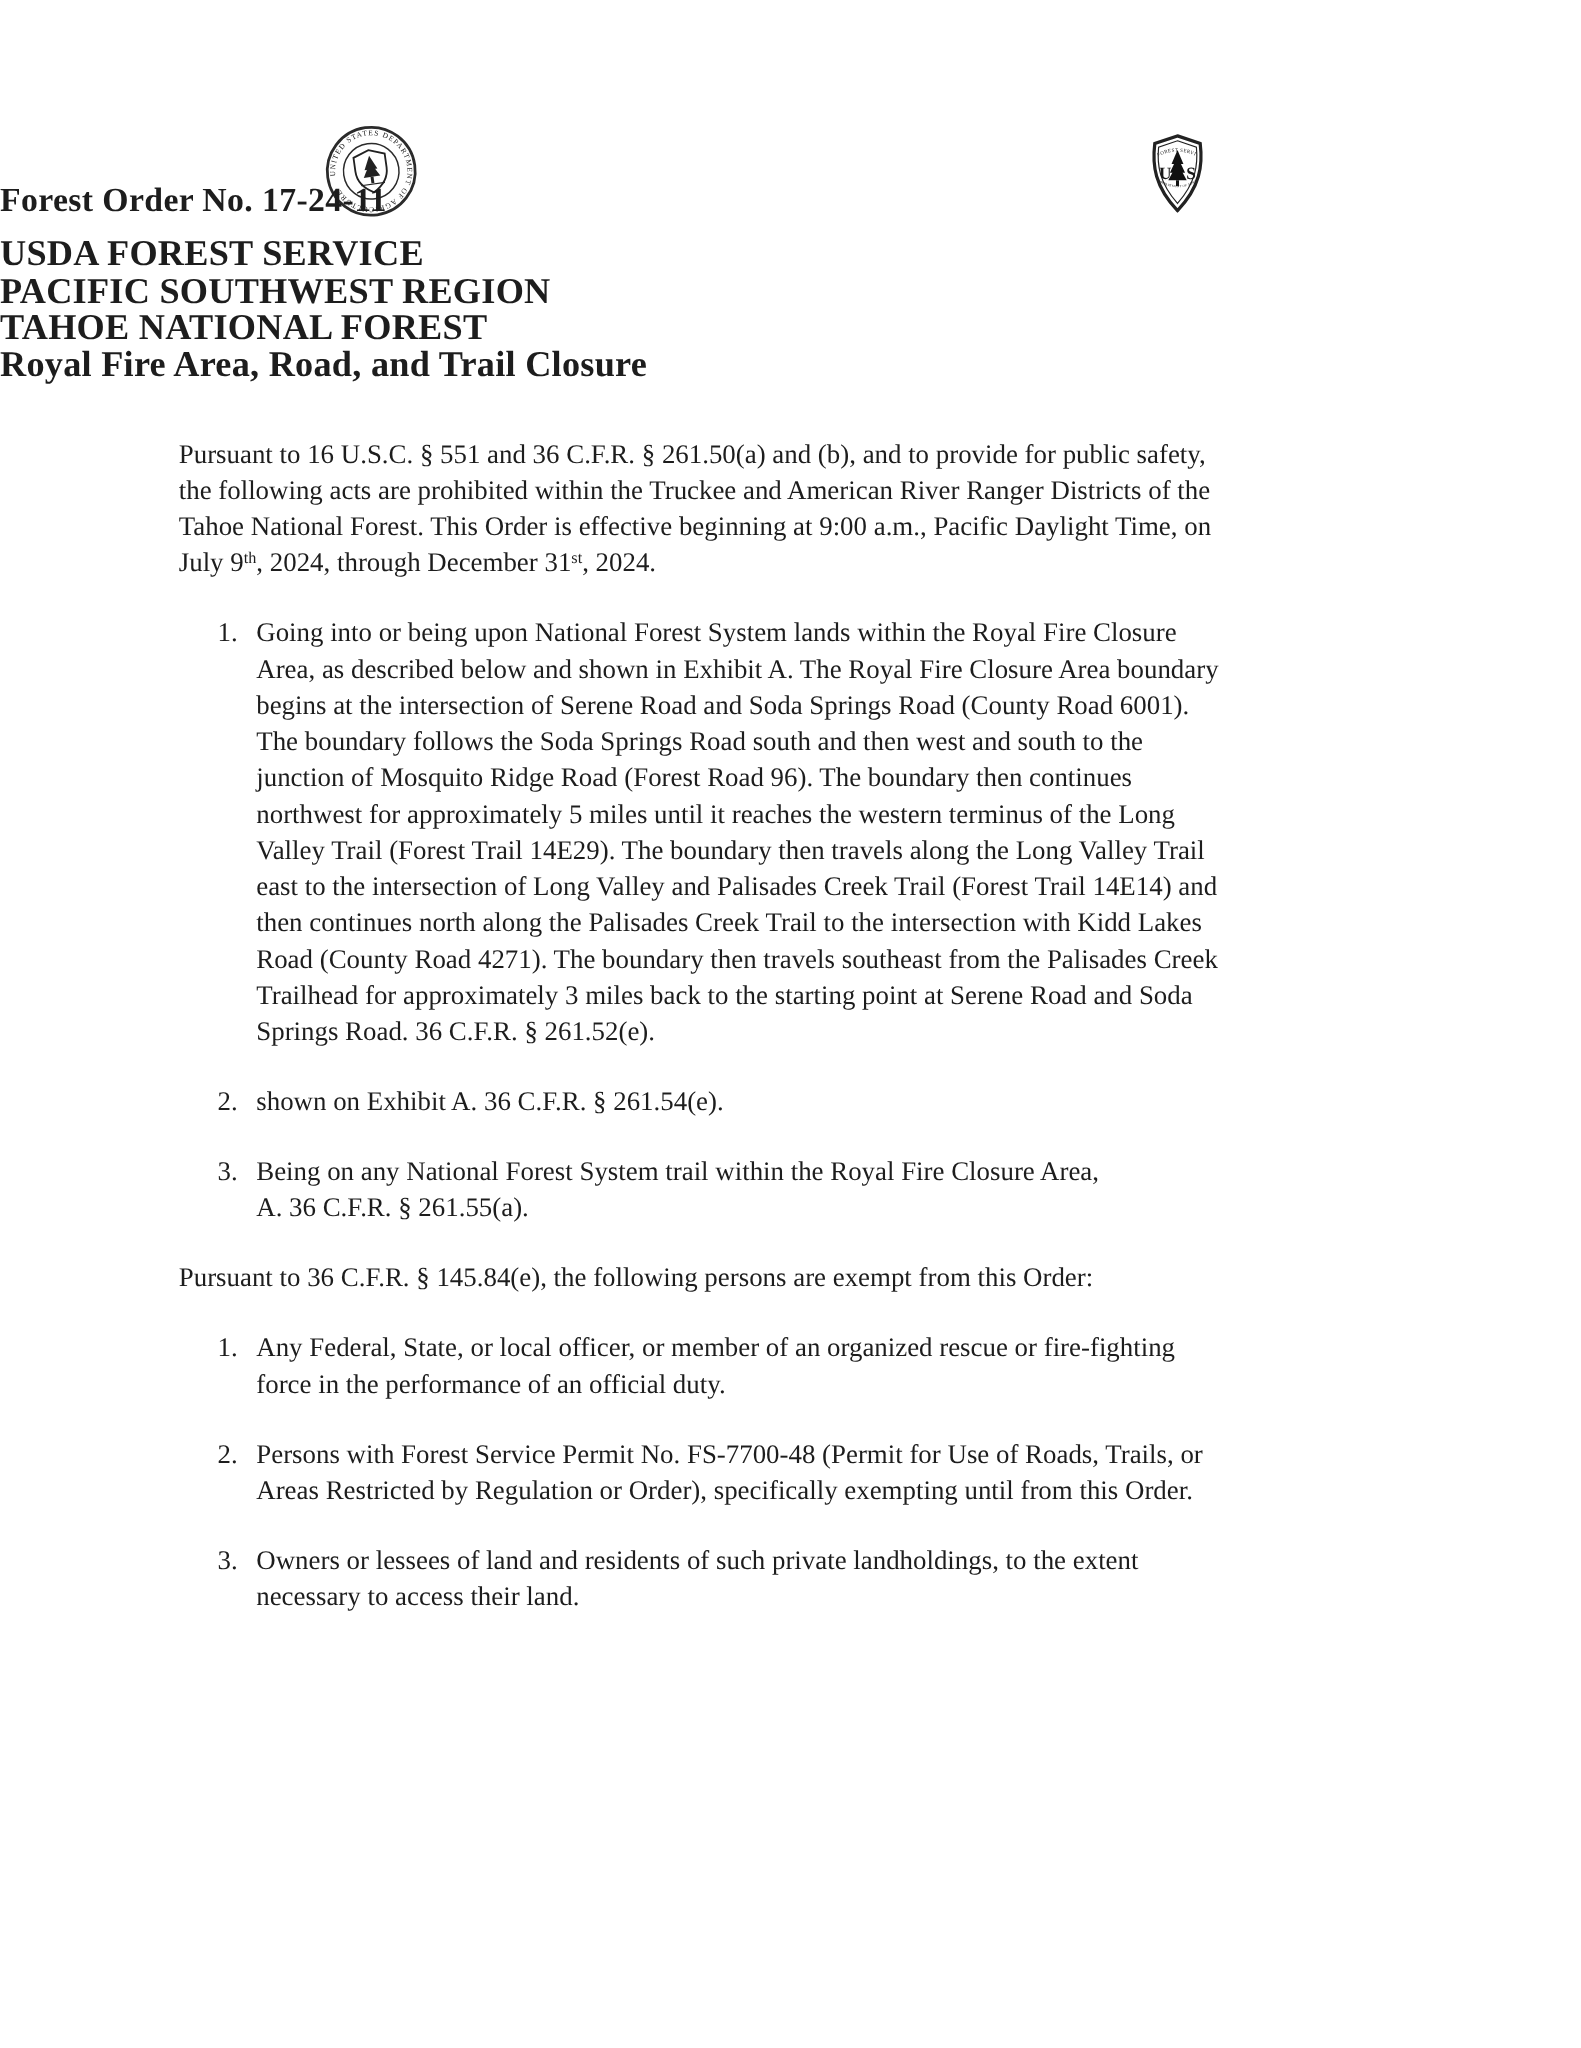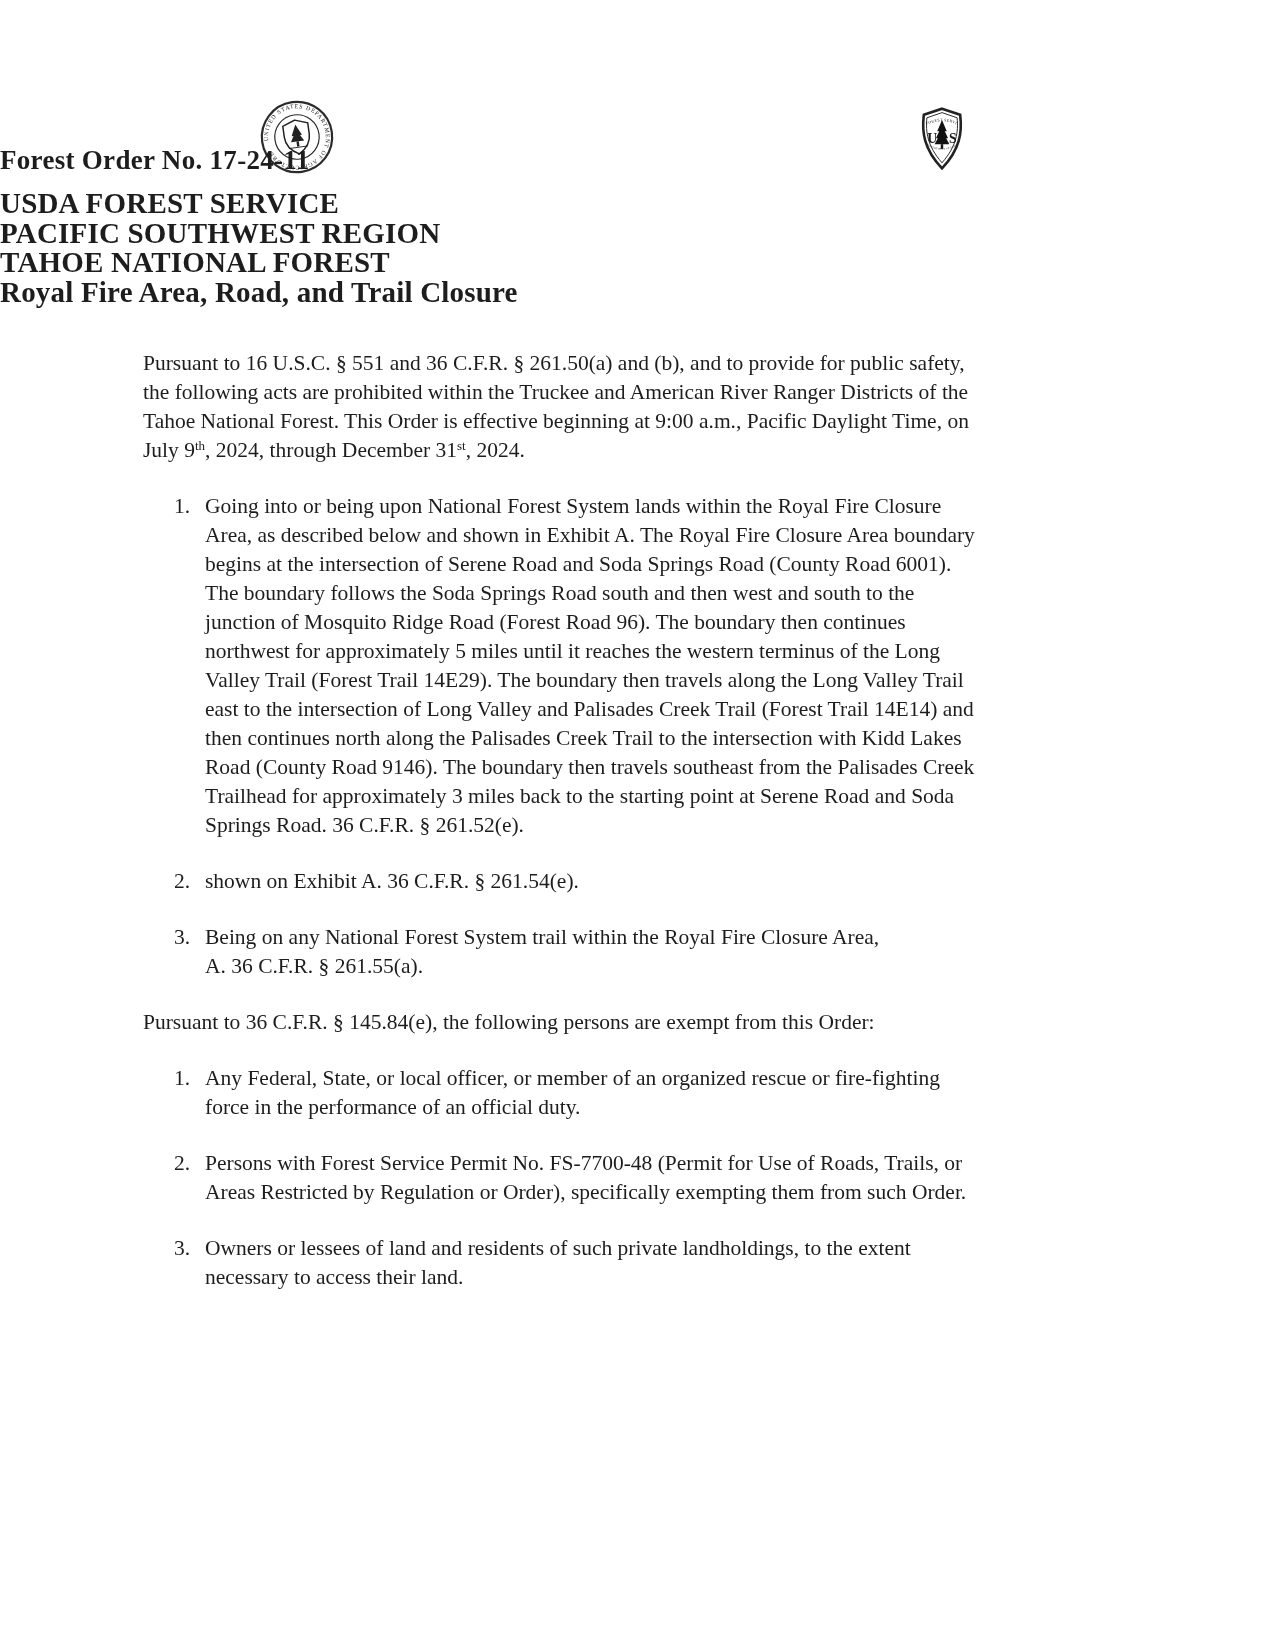--- a/index.html
+++ b/index.html
@@ -99,21 +99,21 @@
       <div class="list-text">
           <div class="tline">Going into or being upon National Forest System lands within the Royal Fire Closure</div>
           <div class="tline">Area, as described below and shown in Exhibit A. The Royal Fire Closure Area boundary</div>
           <div class="tline">begins at the intersection of Serene Road and Soda Springs Road (County Road 6001).</div>
           <div class="tline">The boundary follows the Soda Springs Road south and then west and south to the</div>
           <div class="tline">junction of Mosquito Ridge Road (Forest Road 96). The boundary then continues</div>
           <div class="tline">northwest for approximately 5 miles until it reaches the western terminus of the Long</div>
           <div class="tline">Valley Trail (Forest Trail 14E29). The boundary then travels along the Long Valley Trail</div>
           <div class="tline">east to the intersection of Long Valley and Palisades Creek Trail (Forest Trail 14E14) and</div>
           <div class="tline">then continues north along the Palisades Creek Trail to the intersection with Kidd Lakes</div>
-          <div class="tline">Road (County Road 9146). The boundary then travels southeast from the Palisades Creek</div>
+          <div class="tline">Road (County Road 4271). The boundary then travels southeast from the Palisades Creek</div>
           <div class="tline">Trailhead for approximately 3 miles back to the starting point at Serene Road and Soda</div>
           <div class="tline">Springs Road. 36 C.F.R. § 261.52(e).</div>
         </div>
     </div>
 
     <div class="list-item">
       <div class="list-num">2.</div>
       <div class="list-text">
           <div class="tline">shown on Exhibit A. 36 C.F.R. § 261.54(e).</div>
         </div>
@@ -134,21 +134,21 @@
       <div class="list-text">
           <div class="tline">Any Federal, State, or local officer, or member of an organized rescue or fire-fighting</div>
           <div class="tline">force in the performance of an official duty.</div>
         </div>
     </div>
 
     <div class="list-item">
       <div class="list-num">2.</div>
       <div class="list-text">
           <div class="tline">Persons with Forest Service Permit No. FS-7700-48 (Permit for Use of Roads, Trails, or</div>
-          <div class="tline">Areas Restricted by Regulation or Order), specifically exempting them from such Order.</div>
+          <div class="tline">Areas Restricted by Regulation or Order), specifically exempting until from this Order.</div>
         </div>
     </div>
 
     <div class="list-item">
       <div class="list-num">3.</div>
       <div class="list-text">
           <div class="tline">Owners or lessees of land and residents of such private landholdings, to the extent</div>
           <div class="tline">necessary to access their land.</div>
         </div>
     </div>

